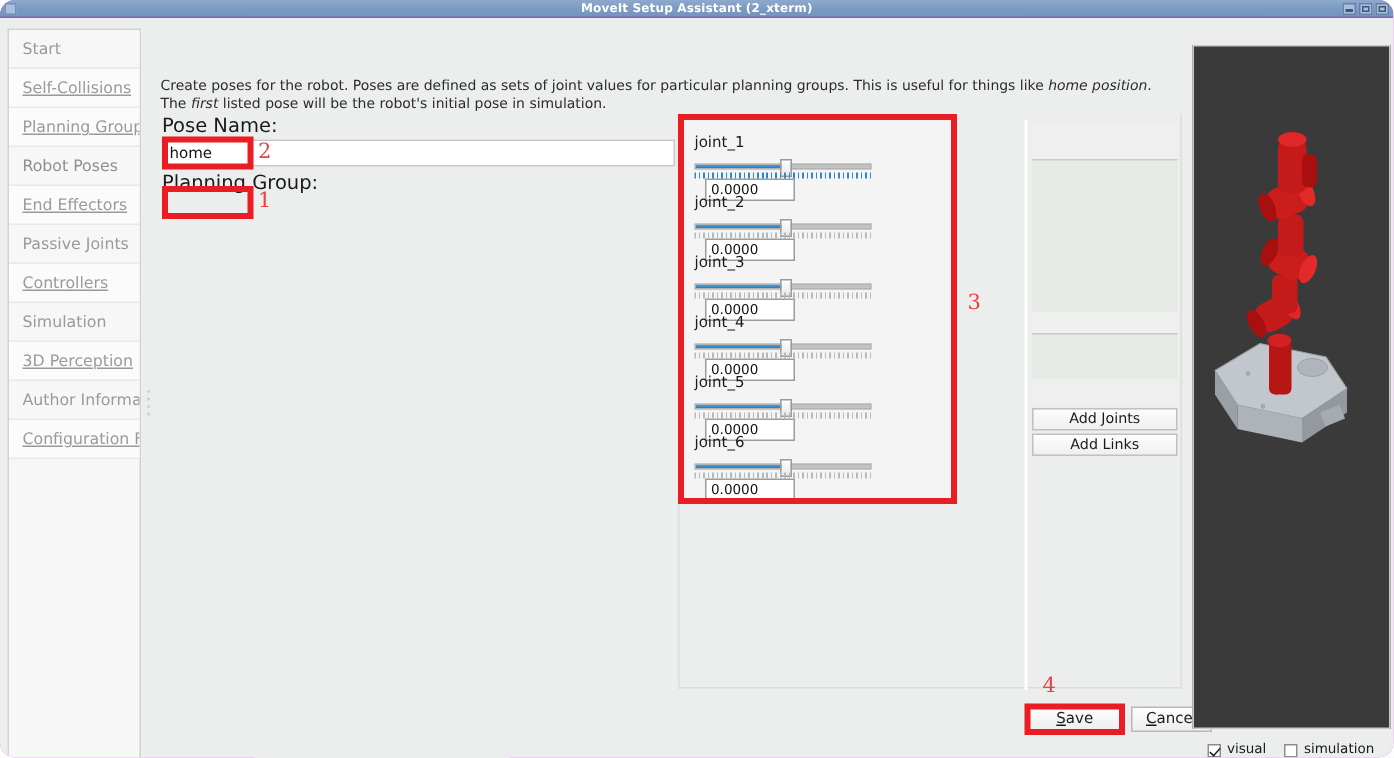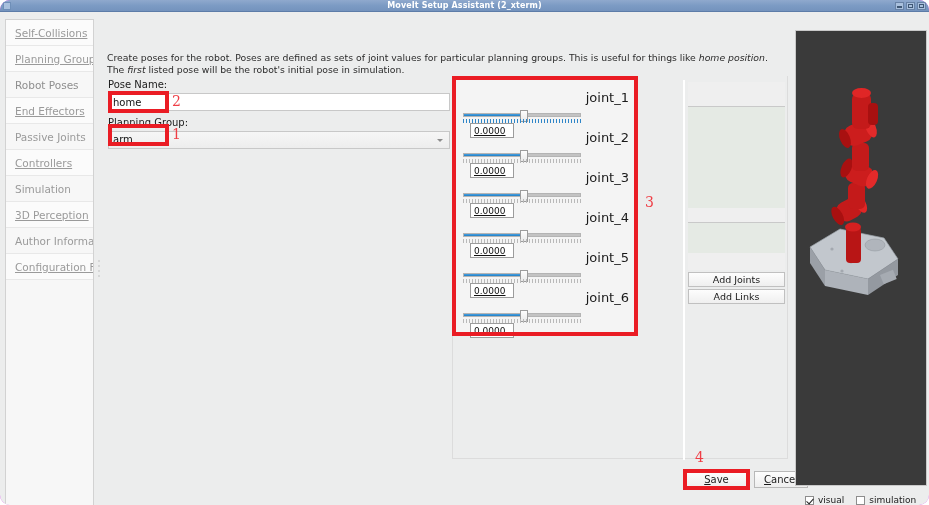--- a/index.html
+++ b/index.html
@@ -147,21 +147,21 @@
   }
   .page-desc i { font-style: italic; }
 
   
   .form-col {
     position: absolute;
     left: 6px; top: 66px;
     width: 342px;
   }
   .field-label {
-    font-size: 10px;
+    font-size: 13px;
     color: #1a1a1a;
     margin-bottom: 2px;
     height: 13px;
     line-height: 13px;
   }
   .text-input {
     width: 342px;
     height: 18px;
     box-sizing: border-box;
     background: #ffffff;
@@ -216,24 +216,23 @@
     height: 256px;
     background: #f4f4f4;
     box-sizing: border-box;
   }
   .joint-row {
     position: absolute;
     left: 9px;
     width: 166px;
   }
   .joint-name {
-    font-size: 13px;
+    font-size: 10px;
     color: #1a1a1a;
     margin-bottom: 4px;
-    text-align: right;
   }
   .slider-wrap {
     position: relative;
     width: 118px;
     display: inline-block;
     vertical-align: top;
   }
   .slider-groove {
     position: relative;
     height: 4px;
@@ -266,34 +265,33 @@
     width: 100%;
     height: 4px;
     background-image: repeating-linear-gradient(to right, #b9b9b9 0px, #b9b9b9 1px, transparent 1px, transparent 3px);
   }
   .slider-ticks.active {
     background-image: repeating-linear-gradient(to right, #2f86c8 0px, #2f86c8 1px, transparent 1px, transparent 3px);
   }
   .val-box {
     display: inline-block;
     vertical-align: top;
-    width: 44px;
+    width: 60px;
     height: 15px;
     margin-left: 7px;
     margin-top: 1px;
     background: #ffffff;
     border: 1px solid #9c9c9c;
     box-sizing: border-box;
     font-size: 9px;
     color: #111;
     line-height: 13px;
     padding-left: 3px;
     font-family: "DejaVu Sans", "Liberation Sans", sans-serif;
     outline: none;
-    text-decoration: underline;
   }
 
   
   .rcol {
     position: absolute;
     left: 586px; top: 70px;
     width: 97px;
   }
   .list-box {
     width: 97px;
@@ -414,20 +412,21 @@
         </span>
       <span class="win-btn wb-close">
           <i></i>
         </span>
     </div>
   </div>
 
   <div class="window-body">
 
     <div class="nav">
+      <div class="nav-item">Start</div>
       <div class="nav-item alt">Self-Collisions</div>
       <div class="nav-item alt">Planning Groups</div>
       <div class="nav-item active">Robot Poses</div>
       <div class="nav-item alt">End Effectors</div>
       <div class="nav-item">Passive Joints</div>
       <div class="nav-item alt">Controllers</div>
       <div class="nav-item">Simulation</div>
       <div class="nav-item alt">3D Perception</div>
       <div class="nav-item">Author Information</div>
       <div class="nav-item alt">Configuration Files</div>
@@ -445,24 +444,20 @@
 
       <div class="page-desc"><span>Create poses for the robot. Poses are defined as sets of joint values for particular planning groups. This is useful for things like </span><i>home position</i><span>. The </span><i>first</i><span> listed pose will be the robot's initial pose in simulation.</span></div>
 
       <div class="scroll-frame"></div>
 
       <div class="form-col">
         <div class="field-label">Pose Name:</div>
         <input class="text-input" type="text" value="home" style="">
         <div style="height:5px"></div>
         <div class="field-label">Planning Group:</div>
-        <div class="combo">
-          <span>arm</span>
-          <span class="arrow"></span>
-        </div>
       </div>
 
       <div class="joints-panel">
 
         <div class="joint-row" style="top:12px">
           <div class="joint-name">joint_1</div>
           <div class="slider-wrap">
             <div class="slider-groove">
               <div class="slider-fill" style="width: 52%;"></div>
               <div class="slider-handle" style="left: 52%;"></div>

